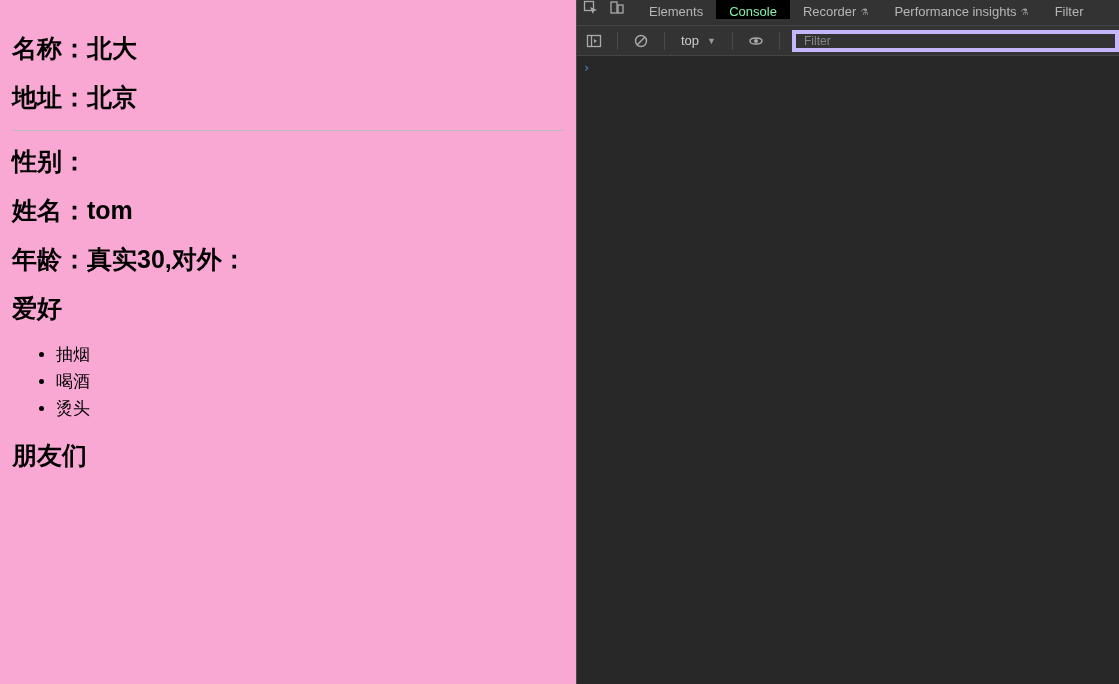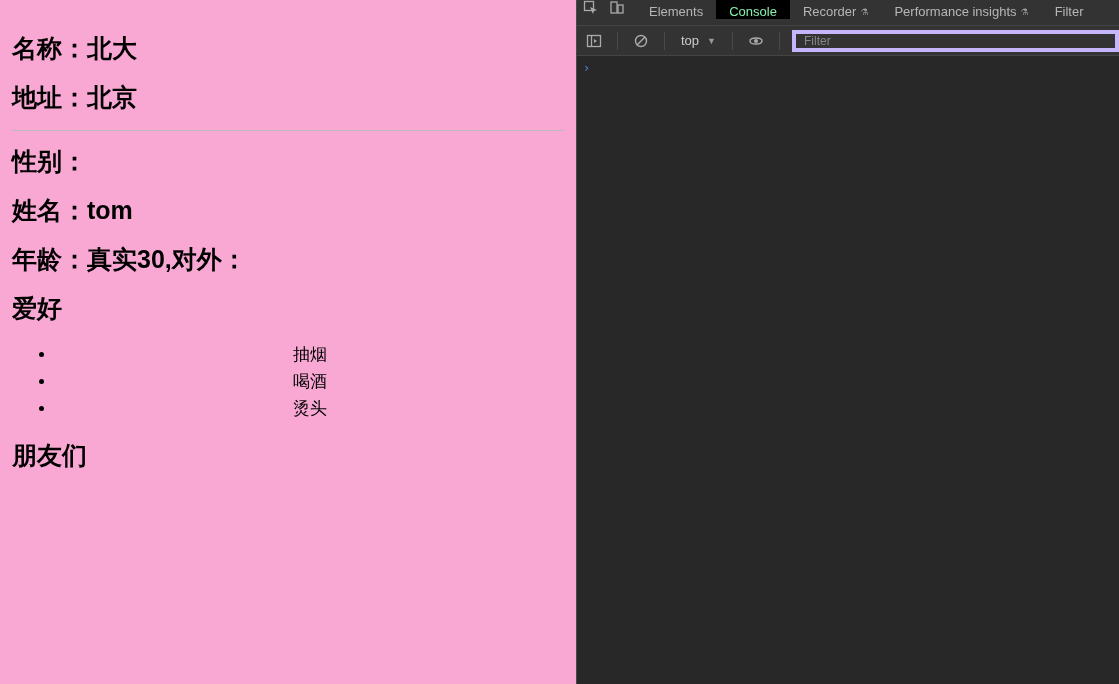--- a/index.html
+++ b/index.html
@@ -27,21 +27,20 @@
       margin: 14px 0 16px 0;
     }
     .page-panel hr {
       border: none;
       border-top: 1px solid #bbb;
       margin: 10px 0 14px 0;
     }
     .page-panel ul {
       padding-left: 44px;
       margin: 4px 0 16px 0;
-      text-align: center;
     }
     .page-panel li {
       font-size: 17px;
       line-height: 1.6;
       list-style-type: disc;
     }
 
     .devtools-panel {
       flex: 1;
       height: 100%;

